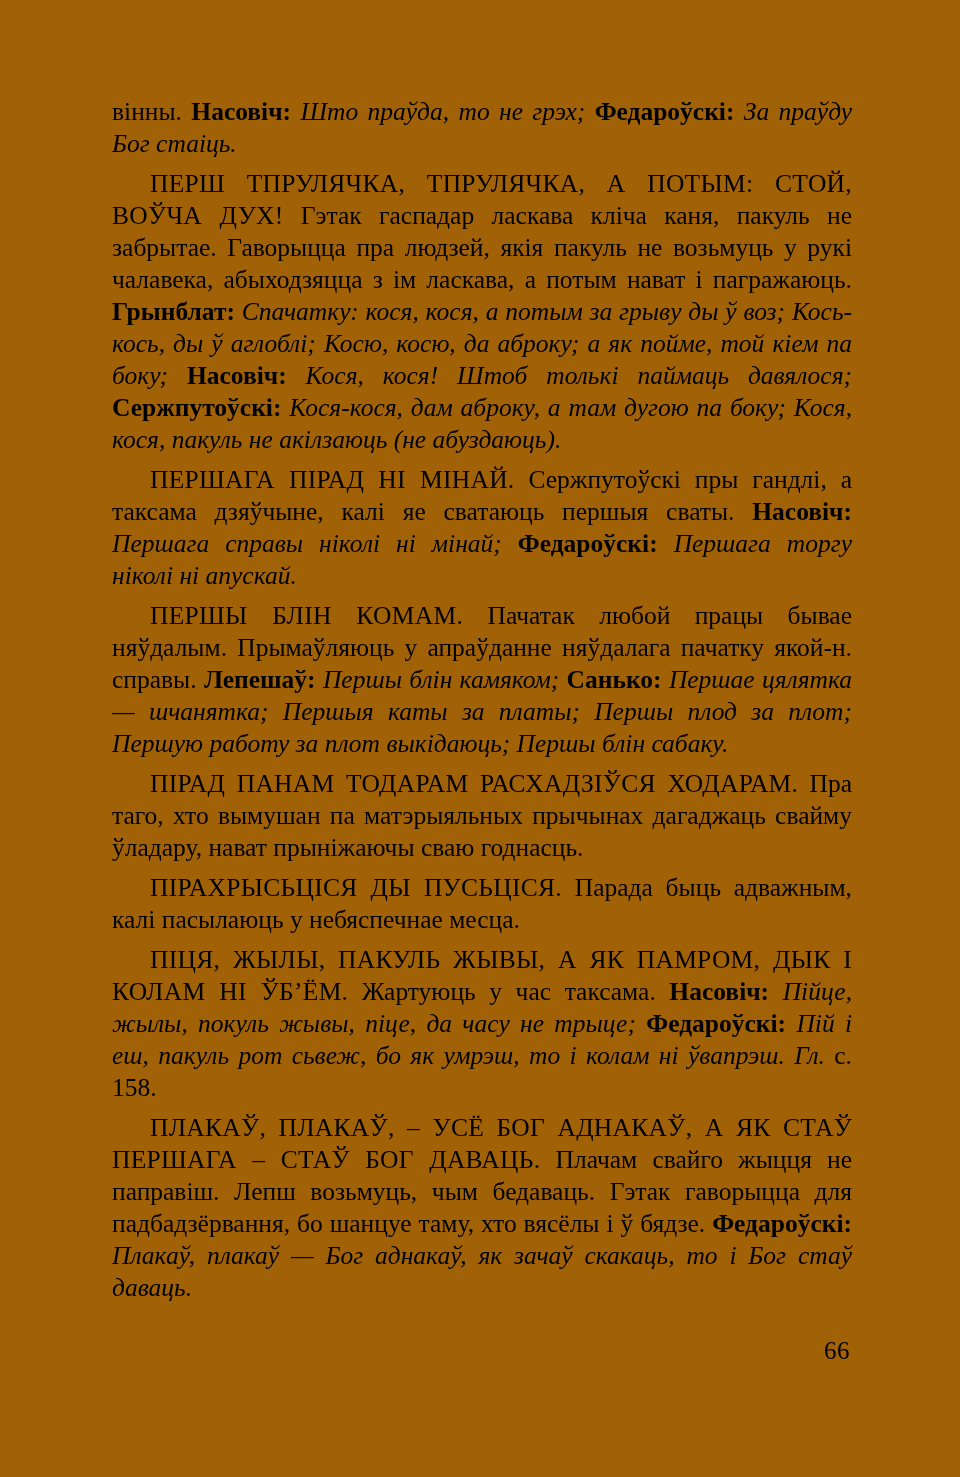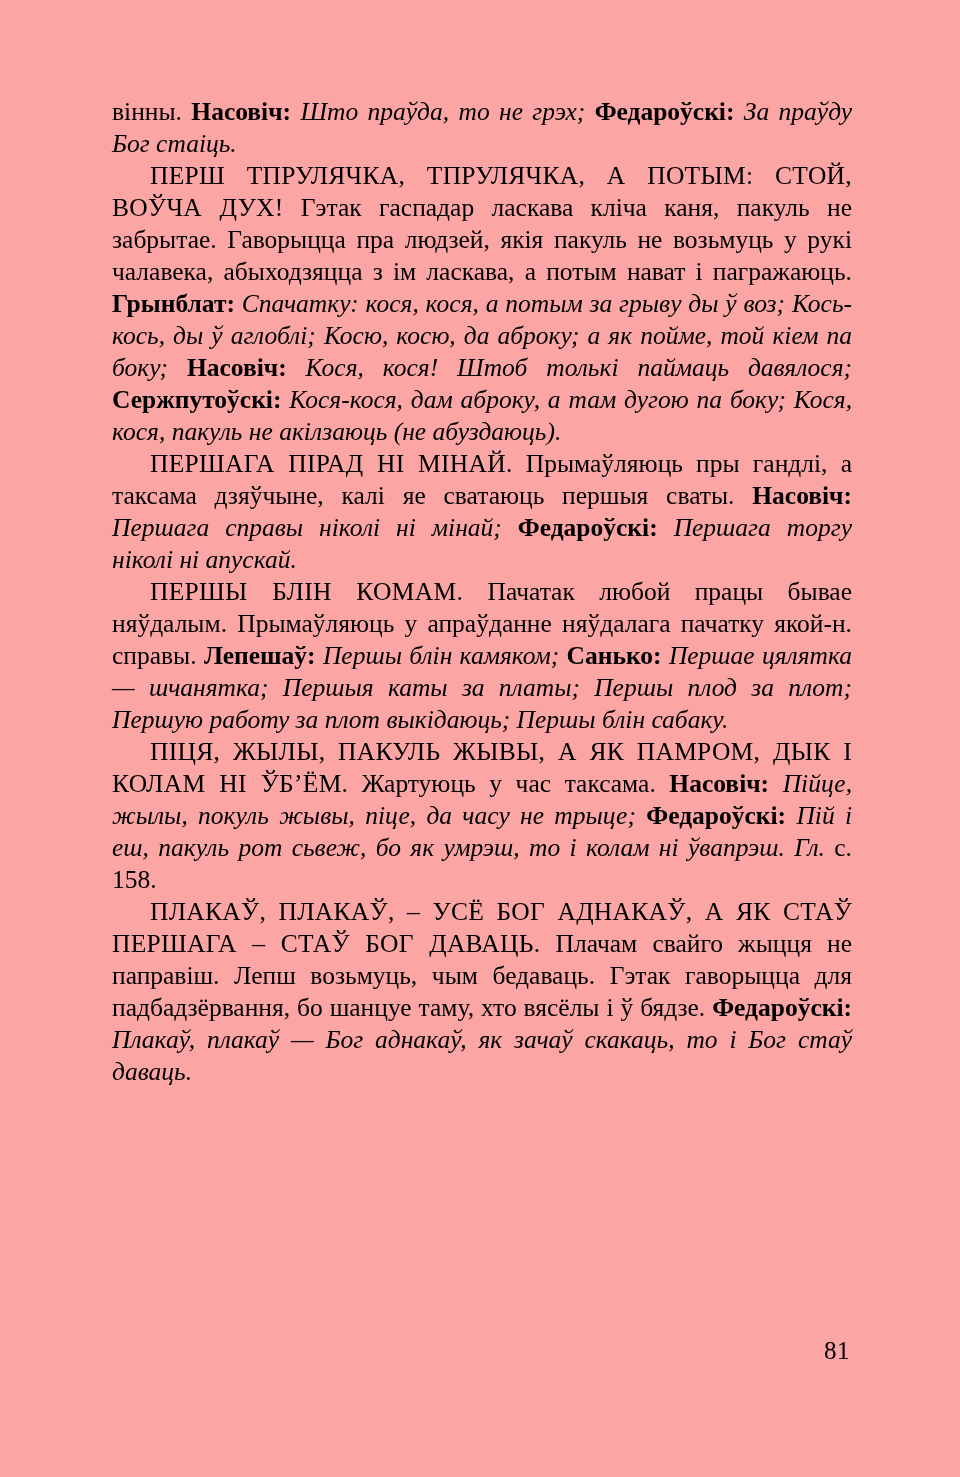--- a/index.html
+++ b/index.html
@@ -17,21 +17,21 @@
     color: #000000;
     -webkit-font-smoothing: antialiased;
   }
 
   .page {
     position: absolute;
     left: 0;
     top: 0;
     width: 960px;
     height: 1477px;
-    background: #fca5a5;
+    background: #a16207;
   }
 
   .text-column {
     position: absolute;
     left: 112px;
     top: 96px;
     width: 740px;
     font-size: 25.5px;
     line-height: 32px;
     text-align: justify;
@@ -69,31 +69,33 @@
     top: 1336px;
     font-size: 25px;
     line-height: 30px;
     font-family: "Liberation Serif", "DejaVu Serif", serif;
     color: #000;
     text-align: right;
     letter-spacing: 0.5px;
   }
 
   
-  .para + .para { margin-top: 0; }
+  .para + .para { margin-top: 8px; }
 </style>
 </head>
 <body>
 
 <div class="page">
 
   <div class="text-column" id="text-column">
       <p class="para cont"><span>вінны. </span><b>Насовіч:</b><span> </span><i>Што праўда, то не грэх;</i><span> </span><b>Федароўскі:</b><span> </span><i>За праўду Бог стаіць.</i></p>
       <p class="para"><span class="headword">ПЕРШ ТПРУЛЯЧКА, ТПРУЛЯЧКА, А ПОТЫМ: СТОЙ, ВОЎЧА ДУХ!</span><span> Гэтак гаспадар ласкава кліча каня, пакуль не забрытае. Гаворыцца пра людзей, якія пакуль не возьмуць у рукі чалавека, абыходзяцца з ім ласкава, а потым нават і пагражаюць. </span><b>Грынблат:</b><span> </span><i>Спачатку: кося, кося, а потым за грыву ды ў воз; Кось-кось, ды ў аглоблі; Косю, косю, да аброку; а як пойме, той кіем па боку;</i><span> </span><b>Насовіч:</b><span> </span><i>Кося, кося! Штоб толькі паймаць давялося;</i><span> </span><b>Сержпутоўскі:</b><span> </span><i>Кося-кося, дам аброку, а там дугою па боку; Кося, кося, пакуль не акілзаюць (не абуздаюць).</i></p>
-      <p class="para"><span class="headword">ПЕРШАГА ПІРАД НІ МІНАЙ.</span><span> Прымаўляюць пры гандлі, а таксама дзяўчыне, калі яе сватаюць першыя сваты. </span><b>Насовіч:</b><span> </span><i>Першага справы ніколі ні мінай;</i><span> </span><b>Федароўскі:</b><span> </span><i>Першага торгу ніколі ні апускай.</i></p>
+      <p class="para"><span class="headword">ПЕРШАГА ПІРАД НІ МІНАЙ.</span><span> Сержпутоўскі пры гандлі, а таксама дзяўчыне, калі яе сватаюць першыя сваты. </span><b>Насовіч:</b><span> </span><i>Першага справы ніколі ні мінай;</i><span> </span><b>Федароўскі:</b><span> </span><i>Першага торгу ніколі ні апускай.</i></p>
       <p class="para"><span class="headword">ПЕРШЫ БЛІН КОМАМ.</span><span> Пачатак любой працы бывае няўдалым. Прымаўляюць у апраўданне няўдалага пачатку якой-н. справы. </span><b>Лепешаў:</b><span> </span><i>Першы блін камяком;</i><span> </span><b>Санько:</b><span> </span><i>Першае цялятка — шчанятка; Першыя каты за платы; Першы плод за плот; Першую работу за плот выкідаюць; Першы блін сабаку.</i></p>
+      <p class="para"><span class="headword">ПІРАД ПАНАМ ТОДАРАМ РАСХАДЗІЎСЯ ХОДАРАМ.</span><span> Пра таго, хто вымушан па матэрыяльных прычынах дагаджаць свайму ўладару, нават прыніжаючы сваю годнасць.</span></p>
+      <p class="para"><span class="headword">ПІРАХРЫСЬЦІСЯ ДЫ ПУСЬЦІСЯ.</span><span> Парада быць адважным, калі пасылаюць у небяспечнае месца.</span></p>
       <p class="para"><span class="headword">ПІЦЯ, ЖЫЛЫ, ПАКУЛЬ ЖЫВЫ, А ЯК ПАМРОМ, ДЫК І КОЛАМ НІ ЎБ’ЁМ.</span><span> Жартуюць у час таксама. </span><b>Насовіч:</b><span> </span><i>Пійце, жылы, покуль жывы, піце, да часу не трыце;</i><span> </span><b>Федароўскі:</b><span> </span><i>Пій і еш, пакуль рот сьвеж, бо як умрэш, то і колам ні ўвапрэш.</i><span> </span><i>Гл.</i><span> с. 158.</span></p>
       <p class="para"><span class="headword">ПЛАКАЎ, ПЛАКАЎ, – УСЁ БОГ АДНАКАЎ, А ЯК СТАЎ ПЕРШАГА – СТАЎ БОГ ДАВАЦЬ.</span><span> Плачам свайго жыцця не паправіш. Лепш возьмуць, чым бедаваць. Гэтак гаворыцца для падбадзёрвання, бо шанцуе таму, хто вясёлы і ў бядзе. </span><b>Федароўскі:</b><span> </span><i>Плакаў, плакаў — Бог аднакаў, як зачаў скакаць, то і Бог стаў даваць.</i></p>
     </div>
 
-  <div class="page-number">81</div>
+  <div class="page-number">66</div>
 
 </div>
 
 </body></html>

